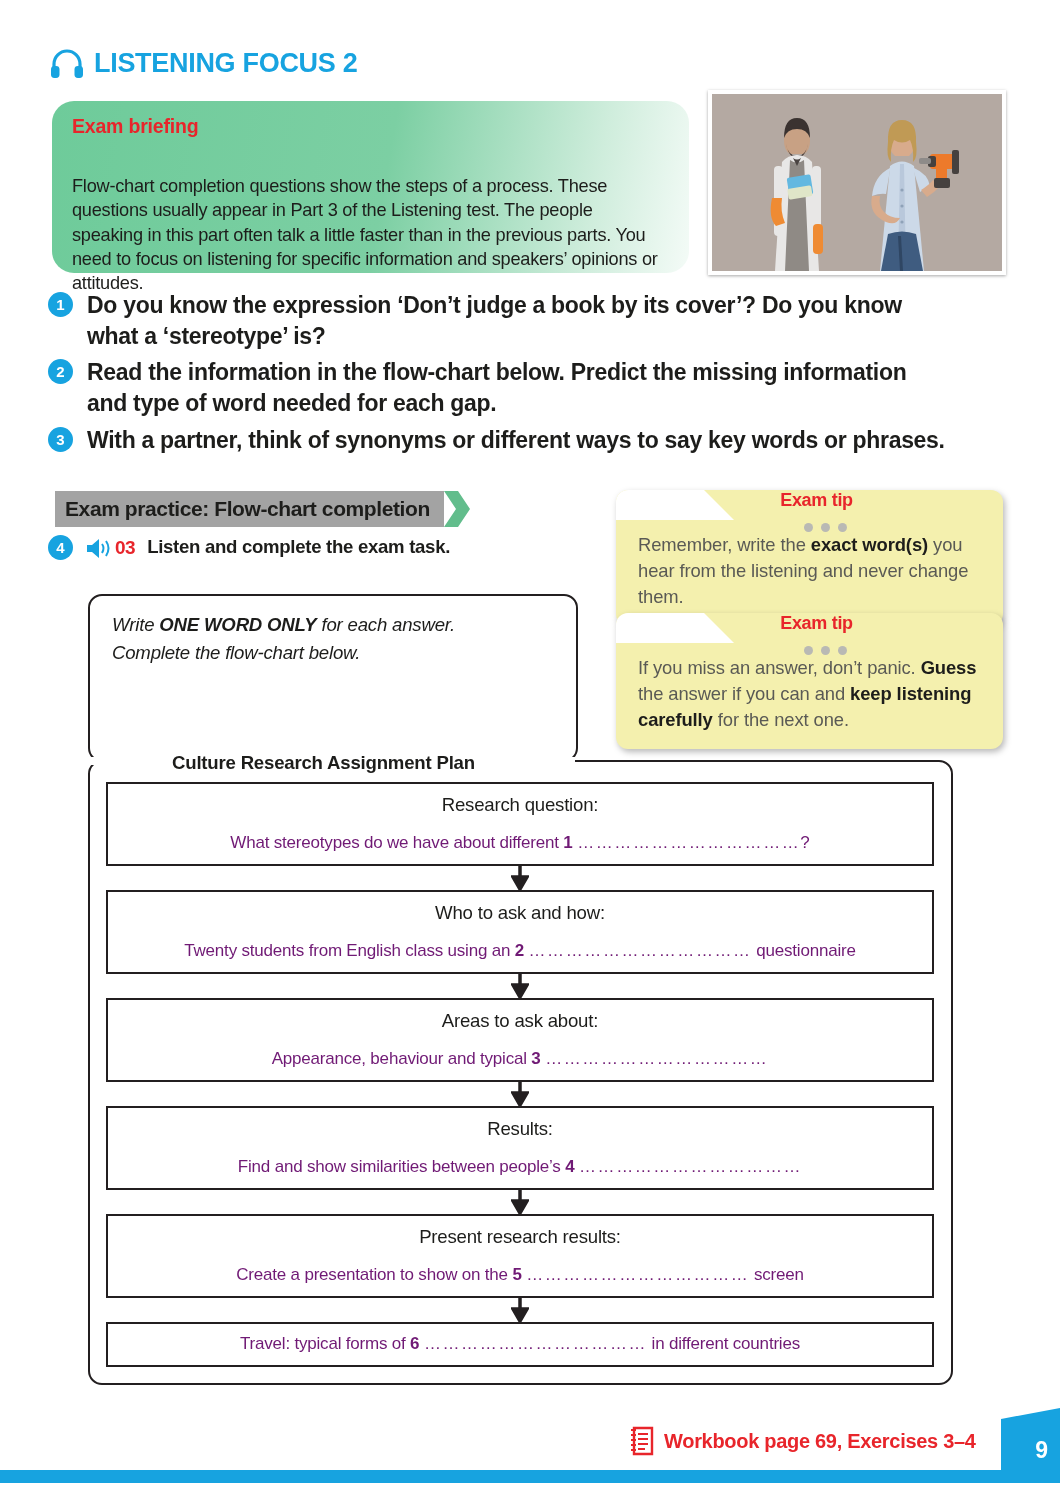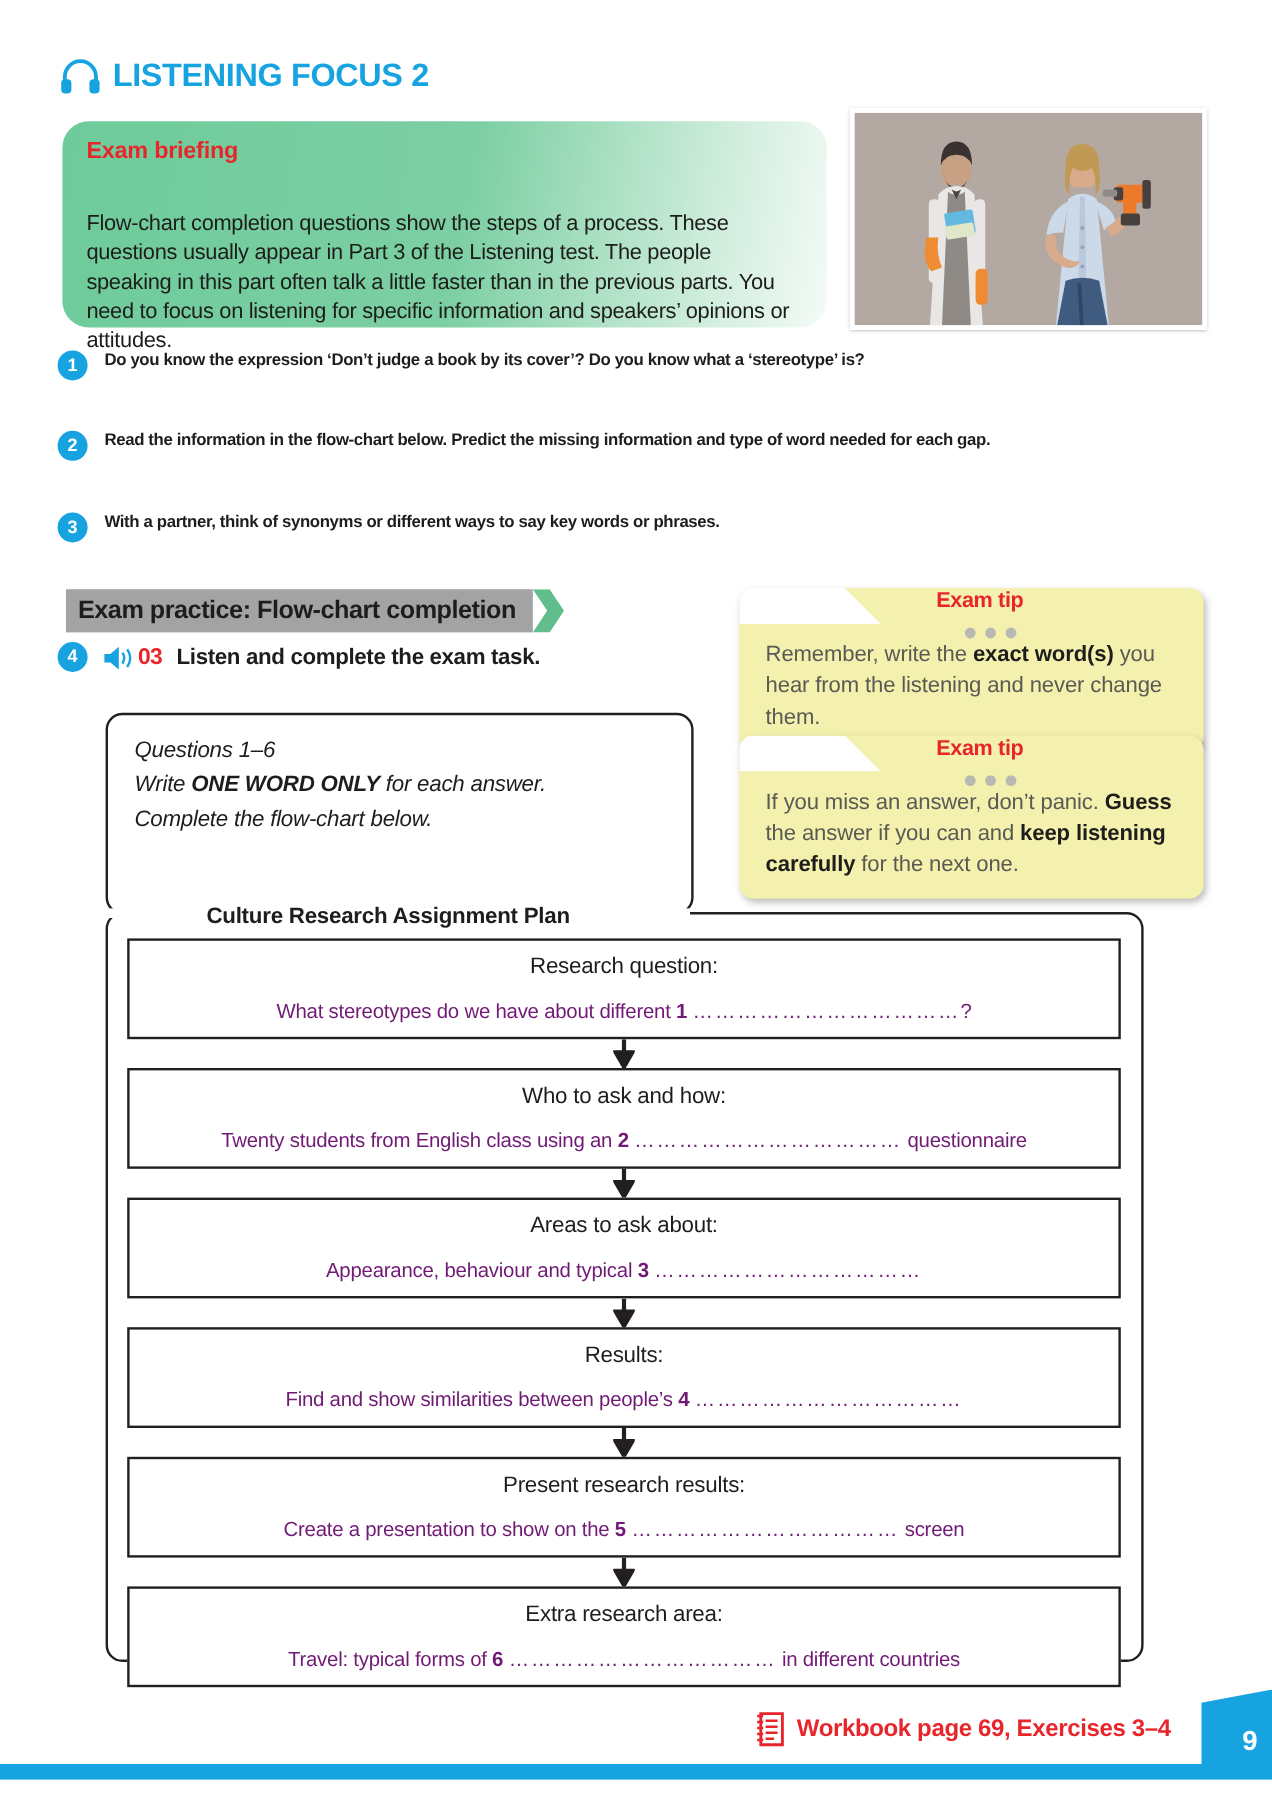--- a/index.html
+++ b/index.html
@@ -56,21 +56,21 @@
   }
   .num-circle {
     flex: 0 0 auto;
     width: 25px; height: 25px; border-radius: 50%;
     background: #17a3e0; color: #fff;
     font-size: 15px; font-weight: bold;
     display: flex; align-items: center; justify-content: center;
     margin-top: 2px;
   }
   .instr-text {
-    font-size: 14px; font-weight: bold; color: #1d1d1b;
+    font-size: 23px; font-weight: bold; color: #1d1d1b;
     line-height: 1.34; letter-spacing: -0.3px;
   }
   #instr-1 { left: 48px; top: 290px; width: 880px; }
   #instr-2 { left: 48px; top: 357px; width: 900px; }
   #instr-3 { left: 48px; top: 425px; width: 900px; }
 
   
   .practice-banner {
     position: absolute; left: 55px; top: 491px;
     height: 36px; display: flex; align-items: stretch;
@@ -345,21 +345,20 @@
         <span></span>
       </span>
   </div>
   <div class="tip-body">
     <span>If you miss an answer, don’t panic. </span><b>Guess</b><span> the answer if you can and </span><b>keep listening carefully</b><span> for the next one.</span>
   </div>
 </div>
 
 <div class="questions-frame">
   <div class="questions-text">
-    <div>Questions 1–6</div>
     <div><span>Write </span><b>ONE WORD ONLY</b><span> for each answer.</span></div>
     <div>Complete the flow-chart below.</div>
   </div>
 </div>
 
 <div class="chart-frame"></div>
 <div class="frame-joiner"></div>
 
 <div class="chart-title">Culture Research Assignment Plan</div>
 
@@ -409,21 +408,20 @@
     <div class="flow-heading">Present research results:</div>
     <div class="flow-line"><span>Create a presentation to show on the </span><b>5</b> <span class="leader">………………………………</span><span> screen</span></div>
   </div>
   <div class="arrow-wrap">
     <svg class="arrow-svg" width="18" height="24" viewBox="0 0 18 24">
         <path d="M9 0 V13 M9 23 L2 11 H16 Z" stroke="#231f20" stroke-width="3.5" fill="#231f20"></path>
       </svg>
   </div>
 
   <div class="flow-box">
-    <div class="flow-heading">Extra research area:</div>
     <div class="flow-line"><span>Travel: typical forms of </span><b>6</b> <span class="leader">………………………………</span><span> in different countries</span></div>
   </div>
 
 </div>
 
 <div class="workbook">
   <span>
     <svg class="notebook-icon" viewBox="0 0 26 30">
       <path d="M6 2 H24 V28 H6 Z" fill="none" stroke="#e8252b" stroke-width="2.4"></path>
       <path d="M10 8 H20 M10 13 H20 M10 18 H20 M10 23 H17" stroke="#e8252b" stroke-width="2"></path>

